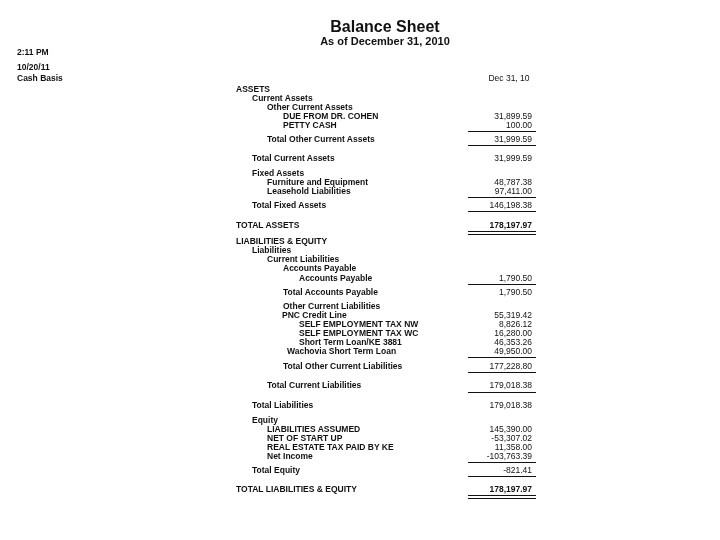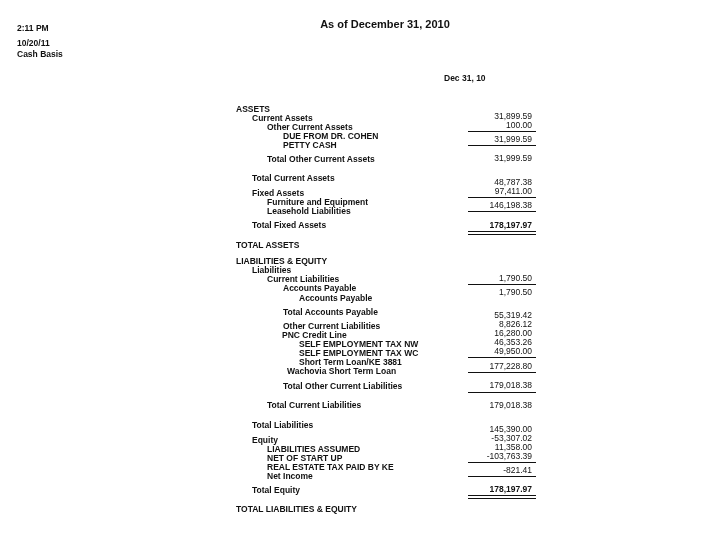--- a/index.html
+++ b/index.html
@@ -1,42 +1,43 @@
 <!DOCTYPE html>
 <html><head>
 <meta charset="utf-8">
 <style>
   html, body { margin: 0; padding: 0; background: #ffffff; }
   body { width: 720px; height: 540px; position: relative; overflow: hidden;
          font-family: "Liberation Sans", sans-serif; color: #111; }
   .hdr-left { position: absolute; left: 17px; top: 23px; font-size: 8.5px; font-weight: bold; line-height: 11px; }
   .hdr-left div { white-space: nowrap; }
-  .hdr-left .time { margin-bottom: 4px; }
+  .hdr-left .time { margin-bottom: 4px; margin-top: 24px; }
   .hdr-center { position: absolute; left: 260px; width: 250px; top: 18px; text-align: center; font-weight: bold; }
   .hdr-center .company { font-size: 13px; line-height: 15px; }
   .hdr-center .title { font-size: 16px; line-height: 17px; }
   .hdr-center .asof { font-size: 11px; line-height: 13px; }
-  .col-head { position: absolute; left: 444px; width: 62px; top: 73px; font-size: 8.5px; font-weight: bold; text-align: left; white-space: nowrap; }
+  .col-head { position: absolute; left: 478px; width: 62px; top: 73px; font-size: 8.5px; font-weight: normal; text-align: center; white-space: nowrap; }
   .sheet { position: absolute; left: 236px; top: 0; width: 300px; }
   .row { position: absolute; left: 0; width: 300px; height: 10px; font-size: 8.5px; font-weight: bold; line-height: 10px; }
-  .row .lbl { position: absolute; white-space: nowrap; margin-top: 20px; }
+  .row .lbl { position: absolute; white-space: nowrap; }
   .row .amt { position: absolute; right: 4px; width: 70px; text-align: right; white-space: nowrap; font-weight: normal; }
   .rule { position: absolute; left: 232px; width: 68px; border-top: 1px solid #111; height: 0; }
   .rule.double { height: 2px; border-bottom: 1px solid #111; }
 </style>
 </head>
 <body>
 
 <div class="hdr-left">
   <div class="time">2:11 PM</div>
   <div>10/20/11</div>
   <div>Cash Basis</div>
 </div>
 
 <div class="hdr-center">
+  <div class="title">Balance Sheet</div>
   <div class="asof">As of December 31, 2010</div>
 </div>
 
 <div class="col-head">Dec 31, 10</div>
 
 <div class="sheet">
 
   <div class="row" style="top:84px">
       <span class="lbl" style="left:0">ASSETS</span>
       <span class="amt"></span>

